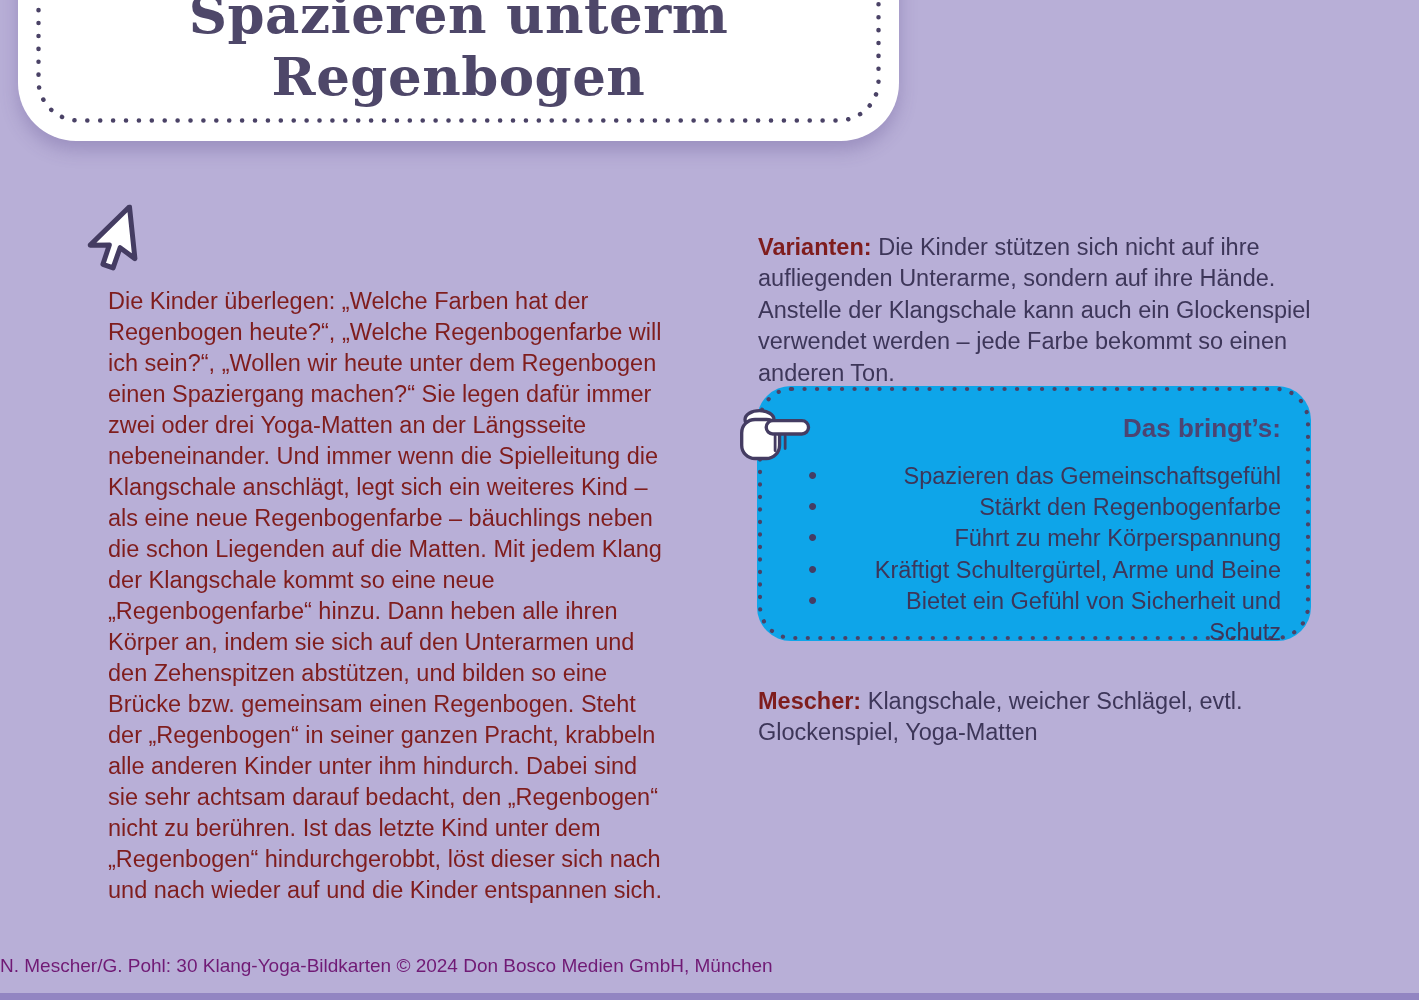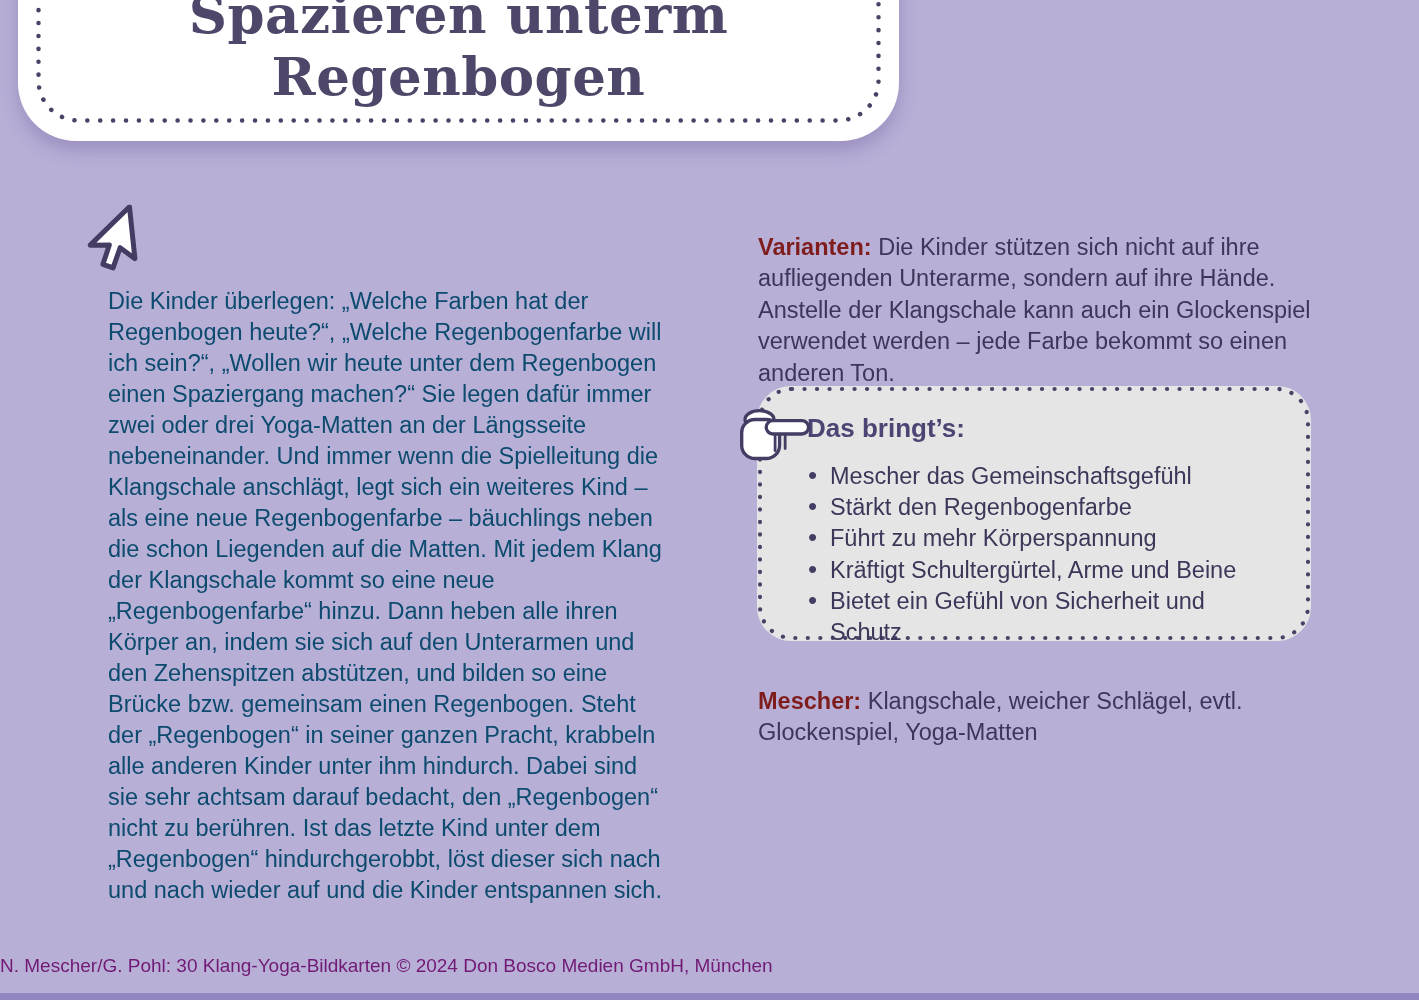--- a/index.html
+++ b/index.html
@@ -26,31 +26,31 @@
     background:#d6d1eb;border:1px solid #e4e0f3;border-radius:16px;
     box-sizing:border-box;display:flex;align-items:center;padding-left:38px;
   }
   .section-heading{
     font-size:26px;font-weight:bold;color:#4c4472;
   }
   .cursor-icon{position:absolute;left:60px;top:207px;width:96px;height:68px;z-index:3;
     transform:rotate(-6deg);}
   .body-copy{
     position:absolute;left:108px;top:262px;width:562px;
-    font-size:23.5px;line-height:31px;color:#0c4a6e;
+    font-size:23.5px;line-height:31px;color:#7f1d1d;
   }
   
   .variants{
     position:absolute;left:758px;top:208px;width:604px;
     font-size:23.5px;line-height:31.5px;color:#3d3659;
   }
   .variants b,.material b{color:#7f1d1d;}
   .benefits-box{
     position:absolute;left:757px;top:386px;width:554px;height:255px;
-    background:#e5e5e5;border-radius:34px;
+    background:#0ea5e9;border-radius:34px;text-align:right;
   }
   .benefits-box .dotted-frame{position:absolute;left:0;top:0;}
   .benefits-inner{position:relative;padding:27px 30px 0 50px;z-index:2;}
   .benefits-list{
     list-style:none;margin:17px 0 0 0;padding:0 0 0 1px;
   }
   .benefits-list li{
     position:relative;padding-left:22px;font-size:23.5px;line-height:31.2px;color:#3d3659;
   }
   .benefits-list li::before{
@@ -100,21 +100,21 @@
     <path d="M36,28 v13 M45,28 v11" fill="none" stroke="#443c62" stroke-width="2.5" stroke-linecap="round"></path>
   </svg>
 
   <div class="benefits-box">
     <svg class="dotted-frame" width="554" height="255" viewBox="0 0 554 255">
       <rect x="3" y="3" width="548" height="249" rx="32" fill="none" stroke="#4a4266" stroke-width="4.2" stroke-dasharray="0.1 12.4" stroke-linecap="round"></rect>
     </svg>
     <div class="benefits-inner">
       <span class="section-heading">Das bringt’s:</span>
       <ul class="benefits-list">
-        <li>Mescher das Gemeinschaftsgefühl</li>
+        <li>Spazieren das Gemeinschaftsgefühl</li>
         <li>Stärkt den Regenbogenfarbe</li>
         <li>Führt zu mehr Körperspannung</li>
         <li>Kräftigt Schultergürtel, Arme und Beine</li>
         <li>Bietet ein Gefühl von Sicherheit und Schutz</li>
       </ul>
     </div>
   </div>
 
   <p class="material"><b>Mescher:</b> <span>Klangschale, weicher Schlägel, evtl. Glockenspiel, Yoga-Matten</span></p>
 

